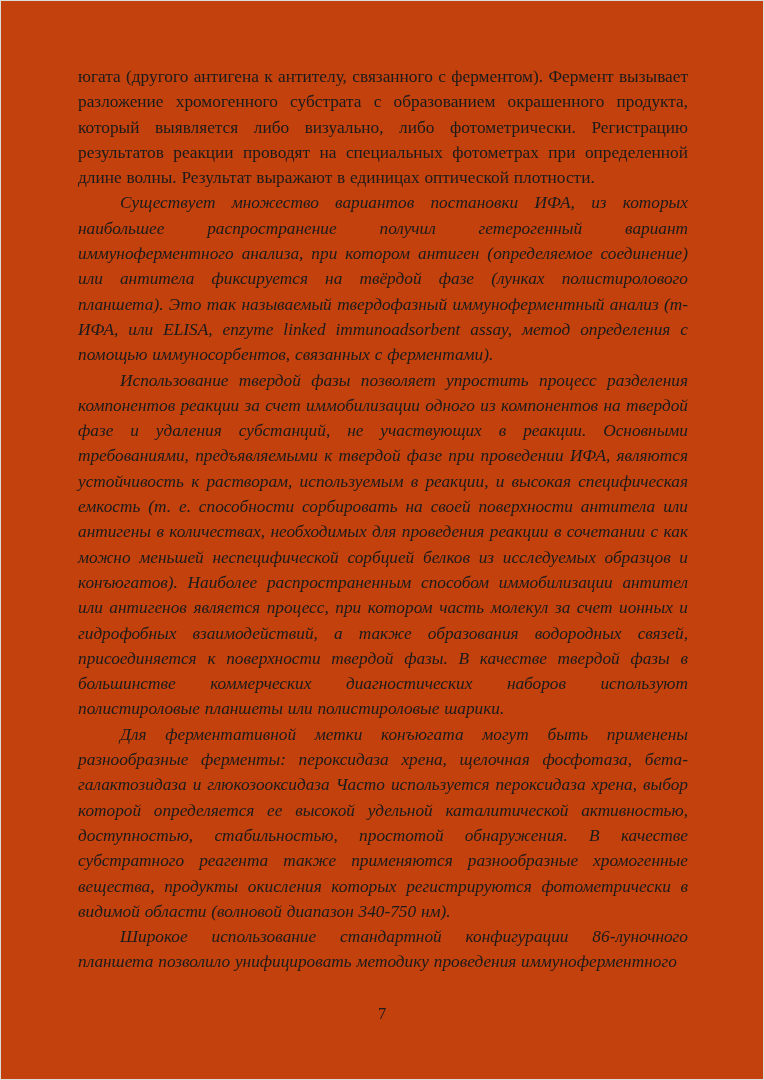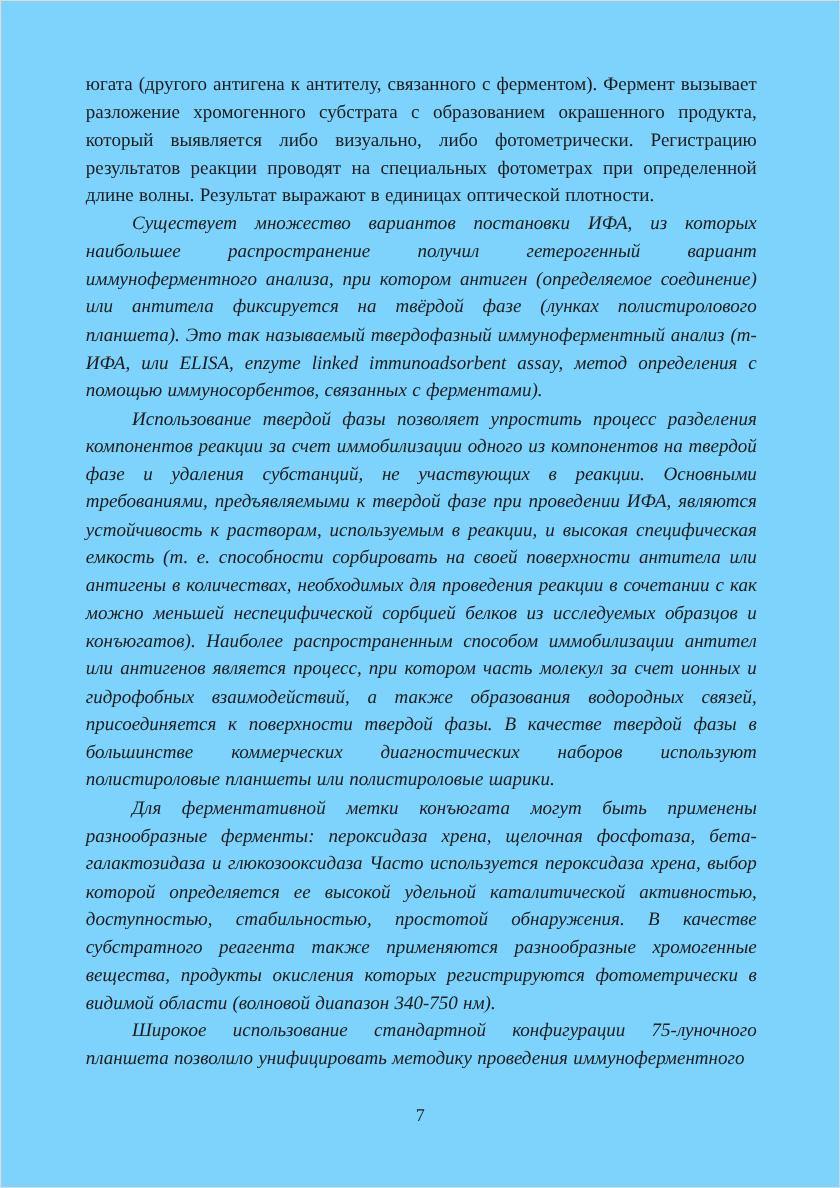--- a/index.html
+++ b/index.html
@@ -5,21 +5,21 @@
   html, body {
     margin: 0;
     padding: 0;
     background: #ededed;
   }
   .page {
     position: relative;
     width: 764px;
     height: 1080px;
     margin: 0 auto;
-    background: #7dd3fc;
+    background: #c2410c;
     box-sizing: border-box;
     padding: 64px 76px 0 78px;
     box-shadow: inset 0 0 0 1px #dcdcdc;
     overflow: hidden;
     font-family: "Liberation Serif", serif;
     color: #1b1b1b;
   }
   .text-block p {
     margin: 0;
     font-size: 17.3px;
@@ -46,16 +46,16 @@
 </style>
 </head>
 <body>
 
 <div class="page">
   <div class="text-block">
     <p>югата (другого антигена к антителу, связанного с ферментом). Фермент вызывает разложение хромогенного субстрата с образованием окрашенного продукта, который выявляется либо визуально, либо фотометрически. Регистрацию результатов реакции проводят на специальных фотометрах при определенной длине волны. Результат выражают в единицах оптической плотности.</p>
     <p class="indent">Существует множество вариантов постановки ИФА, из которых наибольшее распространение получил гетерогенный вариант иммуноферментного анализа, при котором антиген (определяемое соединение) или антитела фиксируется на твёрдой фазе (лунках полистиролового планшета). Это так называемый твердофазный иммуноферментный анализ (т-ИФА, или ELISA, enzyme linked immunoadsorbent assay, метод определения с помощью иммуносорбентов, связанных с ферментами).</p>
     <p class="indent">Использование твердой фазы позволяет упростить процесс разделения компонентов реакции за счет иммобилизации одного из компонентов на твердой фазе и удаления субстанций, не участвующих в реакции. Основными требованиями, предъявляемыми к твердой фазе при проведении ИФА, являются устойчивость к растворам, используемым в реакции, и высокая специфическая емкость (т. е. способности сорбировать на своей поверхности антитела или антигены в количествах, необходимых для проведения реакции в сочетании с как можно меньшей неспецифической сорбцией белков из исследуемых образцов и конъюгатов). Наиболее распространенным способом иммобилизации антител или антигенов является процесс, при котором часть молекул за счет ионных и гидрофобных взаимодействий, а также образования водородных связей, присоединяется к поверхности твердой фазы. В качестве твердой фазы в большинстве коммерческих диагностических наборов используют полистироловые планшеты или полистироловые шарики.</p>
     <p class="indent">Для ферментативной метки конъюгата могут быть применены разнообразные ферменты: пероксидаза хрена, щелочная фосфотаза, бета-галактозидаза и глюкозооксидаза Часто используется пероксидаза хрена, выбор которой определяется ее высокой удельной каталитической активностью, доступностью, стабильностью, простотой обнаружения. В качестве субстратного реагента также применяются разнообразные хромогенные вещества, продукты окисления которых регистрируются фотометрически в видимой области (волновой диапазон 340-750 нм).</p>
-    <p class="indent">Широкое использование стандартной конфигурации 75-луночного планшета позволило унифицировать методику проведения иммуноферментного</p>
+    <p class="indent">Широкое использование стандартной конфигурации 86-луночного планшета позволило унифицировать методику проведения иммуноферментного</p>
   </div>
   <div class="page-number">7</div>
 </div>
 
 </body></html>

